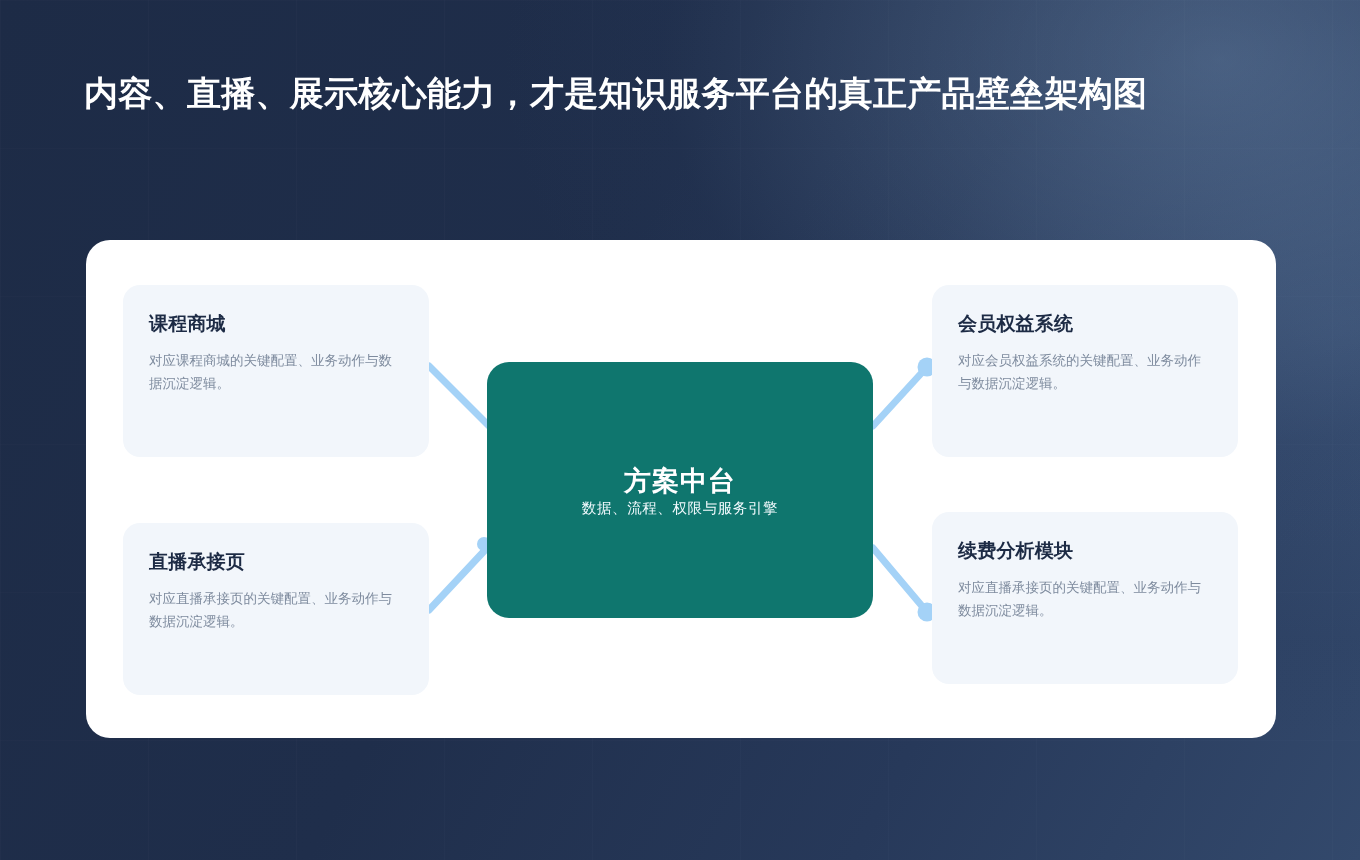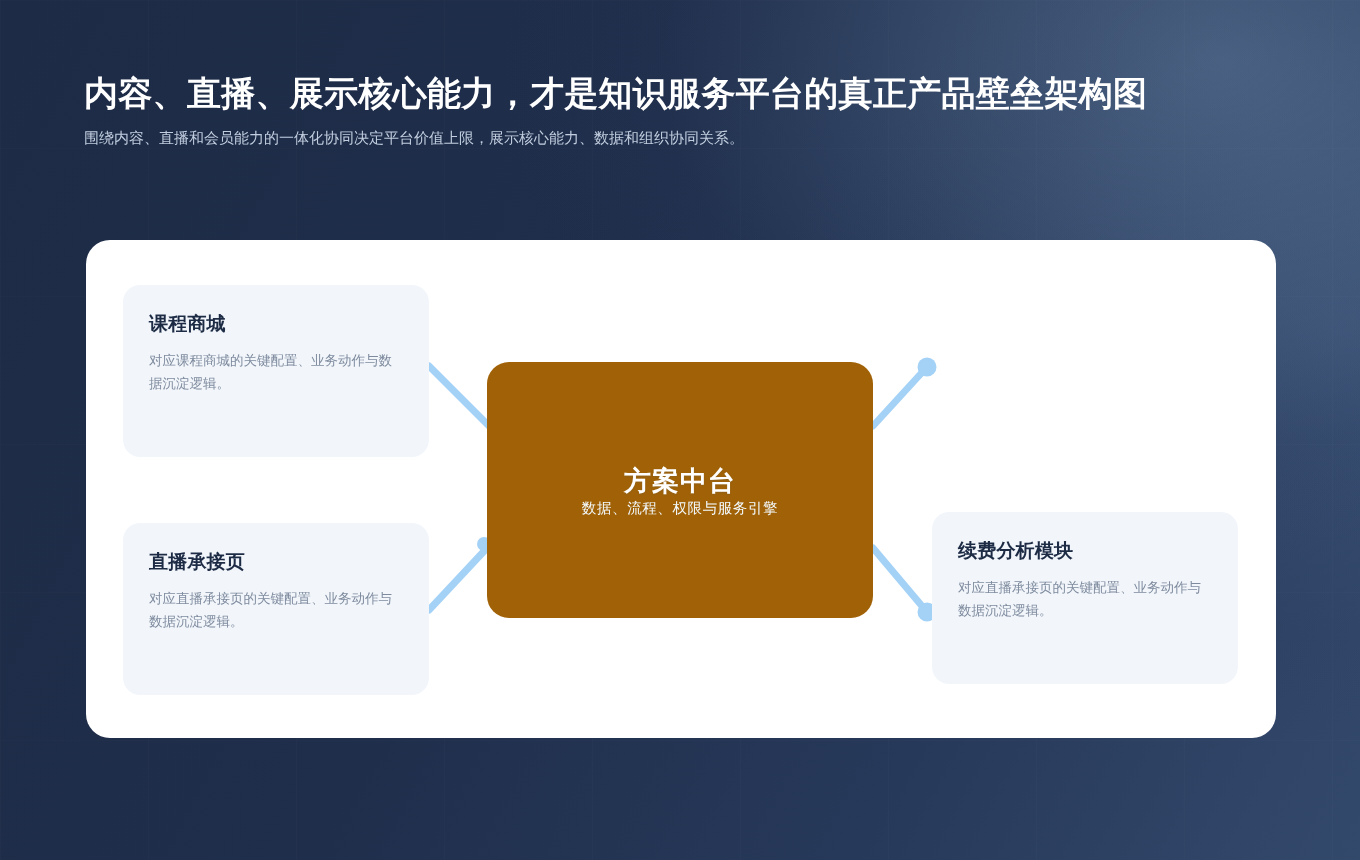--- a/index.html
+++ b/index.html
@@ -84,21 +84,21 @@
     font-size:13.5px;
     color:#7e8b9e;
     line-height:1.72;
   }
 
   
   #center-node {
     position:absolute;
     left:401px; top:122px;
     width:386px; height:256px;
-    background:#a16207;
+    background:#0f766e;
     border-radius:22px;
     display:flex;
     flex-direction:column;
     align-items:center;
     justify-content:center;
   }
   #center-title {
     font-size:27px;
     font-weight:bold;
     color:#ffffff;
@@ -113,21 +113,20 @@
   }
 </style>
 </head>
 <body>
 
 <div id="bg-glow-right"></div>
 <div id="bg-grid"></div>
 
 <div id="header">
   <h1 id="page-title">内容、直播、展示核心能力，才是知识服务平台的真正产品壁垒架构图</h1>
-  <p id="page-subtitle">围绕内容、直播和会员能力的一体化协同决定平台价值上限，展示核心能力、数据和组织协同关系。</p>
 </div>
 
 <div id="diagram-panel">
 
   <svg id="connectors" viewBox="0 0 1190 498" xmlns="http://www.w3.org/2000/svg">
 
     <line x1="343" y1="126" x2="403" y2="186" stroke="#a4d2f7" stroke-width="7" stroke-linecap="round"></line>
 
     <line x1="343" y1="370" x2="401" y2="308" stroke="#a4d2f7" stroke-width="7" stroke-linecap="round"></line>
     <circle cx="398" cy="304" r="7" fill="#a4d2f7"></circle>
@@ -142,20 +141,24 @@
   <div class="node-card bl">
     <div class="node-title">直播承接页</div>
     <div class="node-desc">对应直播承接页的关键配置、业务动作与数据沉淀逻辑。</div>
   </div>
 
   <div class="node-card tl">
     <div class="node-title">课程商城</div>
     <div class="node-desc">对应课程商城的关键配置、业务动作与数据沉淀逻辑。</div>
   </div>
 
+  <div class="node-card tr">
+    <div class="node-title">会员权益系统</div>
+    <div class="node-desc">对应会员权益系统的关键配置、业务动作与数据沉淀逻辑。</div>
+  </div>
 
   <div class="node-card br">
     <div class="node-title">续费分析模块</div>
     <div class="node-desc">对应直播承接页的关键配置、业务动作与数据沉淀逻辑。</div>
   </div>
 
   <div id="center-node">
     <div id="center-title">方案中台</div>
     <div id="center-subtitle">数据、流程、权限与服务引擎</div>
   </div>

